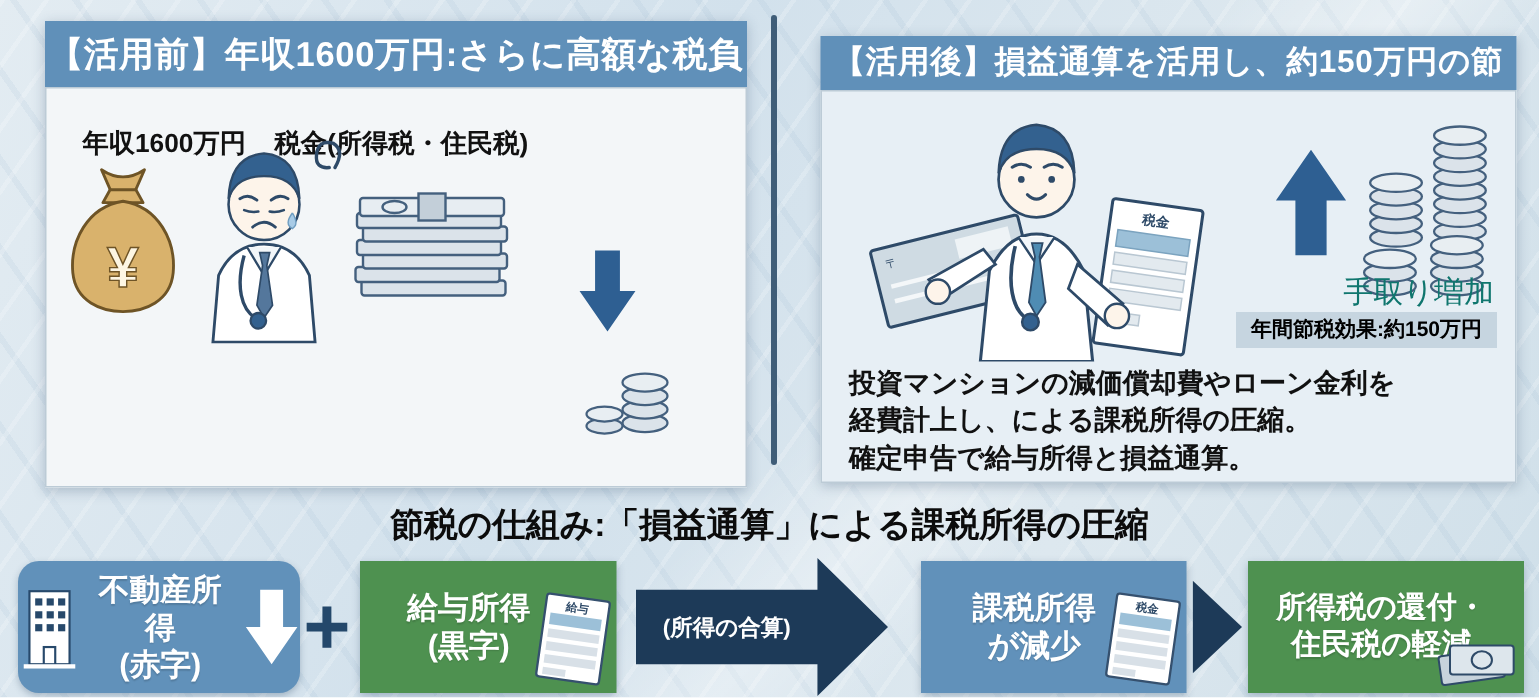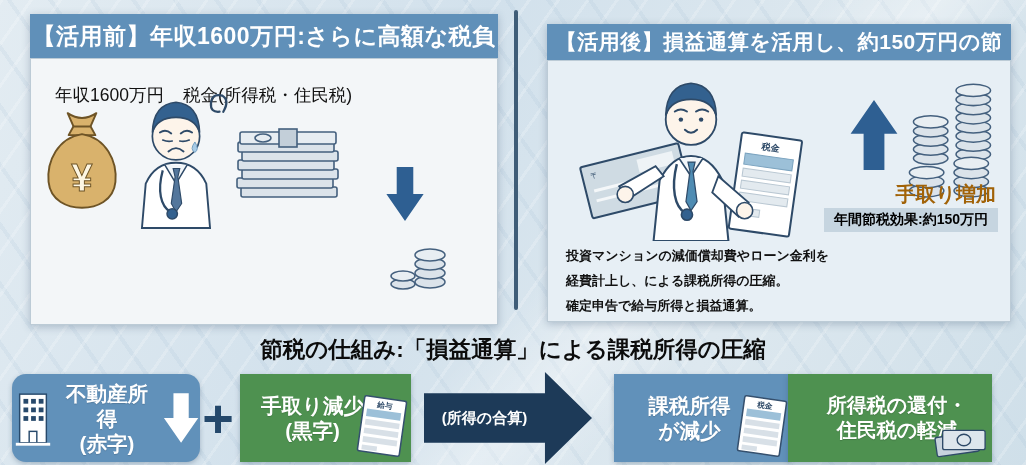--- a/index.html
+++ b/index.html
@@ -16,41 +16,41 @@
   .panel-header{color:#fff;font-weight:bold;text-align:center;letter-spacing:.5px;}
   .panel-card{position:relative;border:1px solid #bccbd6;}
   .panel-left{left:30px;top:14px;width:468px;}
   .panel-left .panel-header{height:44px;line-height:44px;font-size:23px;background:#6090b9;}
   .panel-left .panel-card{height:265px;background:#f3f6f8;}
   .panel-right{left:547px;top:24px;width:464px;}
   .panel-right .panel-header{height:36px;line-height:36px;font-size:21px;background:#6090b9;}
   .panel-right .panel-card{height:260px;background:#e7eff5;}
   .divider{position:absolute;left:514px;top:10px;width:4px;height:300px;background:#3f5d78;border-radius:2px;}
   
-  .lbl{position:absolute;font-weight:normal;font-size:17.5px;color:#111;}
+  .lbl{position:absolute;font-weight:bold;font-size:17.5px;color:#111;}
   .lbl-income{left:24px;top:24px;}
   .lbl-tax{left:152px;top:24px;}
   .svg-abs{position:absolute;}
   .desc{position:absolute;font-weight:bold;color:#111;font-size:19px;line-height:28px;margin:0;}
   .panel-left .desc{left:14px;top:172px;width:420px;}
   .takehome-dec{font-size:21.5px;margin-left:14px;white-space:nowrap;}
   
-  .takehome-inc{position:absolute;right:14px;top:120px;font-weight:bold;font-size:20px;color:#a16207;}
+  .takehome-inc{position:absolute;right:14px;top:120px;font-weight:normal;font-size:20px;color:#0f766e;}
   .highlight-strip{position:absolute;right:12px;top:147px;background:#c6d5e0;color:#000000;
     font-weight:bold;font-size:14px;padding:3px 10px;white-space:nowrap;}
-  .panel-right .desc{left:18px;top:182px;width:430px;font-size:13px;line-height:25px;}
+  .panel-right .desc{left:18px;top:182px;width:430px;font-size:18px;line-height:25px;}
   
   .flow-title{position:absolute;left:0;right:0;top:334px;text-align:center;
     font-weight:bold;font-size:22.5px;color:#0c0c0c;}
   .fbox{position:absolute;top:374px;height:88px;display:flex;align-items:center;justify-content:center;
     box-shadow:0 2px 5px rgba(40,70,100,.3);}
   .fbox .btxt{color:#fff;font-weight:bold;font-size:20.5px;line-height:25px;text-align:center;text-shadow:0 1px 1px rgba(0,0,0,.15);}
   .blue{background:#6191ba;} .green{background:#4e9150;}
   .fbox1{left:12px;width:188px;border-radius:14px;} .fbox2{left:240px;width:171px;}
-  .fbox3{left:614px;width:177px;} .fbox4{left:788px;width:184px;padding-left:20px;}
+  .fbox3{left:614px;width:177px;} .fbox4{left:832px;width:184px;}
   .plus{position:absolute;left:197px;top:374px;width:42px;height:88px;display:flex;align-items:center;
     justify-content:center;color:#24486b;font-size:54px;font-weight:bold;}
   .big-arrow{position:absolute;left:424px;top:372px;width:168px;height:92px;background:#1d3a58;
     clip-path:polygon(0 23%,72% 23%,72% 0,100% 50%,72% 100%,72% 77%,0 77%);}
   .big-arrow .atxt{position:absolute;left:0;top:0;width:72%;height:100%;display:flex;flex-direction:column;
     align-items:center;justify-content:center;color:#fff;font-weight:bold;}
   .atxt .l1{font-size:20.5px;} .atxt .l2{font-size:15px;}
   .tri{position:absolute;left:795px;top:387px;width:33px;height:62px;background:#1d3a58;
     clip-path:polygon(0 0,100% 50%,0 100%);}
   .bldg{margin-right:4px;} .doc-icon{position:absolute;right:6px;bottom:6px;transform:rotate(8deg);}
@@ -233,21 +233,21 @@
     </div>
     <svg width="40" height="58" viewBox="0 0 40 56">
       <path d="M12,2 h16 v26 h10 L20,54 L2,28 h10 Z" fill="#ffffff"></path>
     </svg>
   </div>
 
   <div class="plus">+</div>
 
   <div class="fbox green fbox2">
     <div class="btxt">
-      <span>手取り減少</span><br>
+      <span>給与所得</span><br>
       <span>(黒字)</span>
     </div>
     <svg class="doc-icon" width="46" height="60" viewBox="0 0 48 62">
       <rect x="2" y="2" width="44" height="58" rx="2" fill="#ffffff" stroke="#35506e" stroke-width="1.6"></rect>
       <text x="24" y="12" text-anchor="middle" font-size="8" font-weight="bold" fill="#2e4a68">給与</text>
       <rect x="6" y="15" width="36" height="8" fill="#9cc0d8"></rect>
       <rect x="6" y="26" width="36" height="6" fill="#d8e0e7"></rect>
       <rect x="6" y="35" width="36" height="6" fill="#d8e0e7"></rect>
       <rect x="6" y="44" width="36" height="6" fill="#d8e0e7"></rect>
       <rect x="6" y="53" width="16" height="5" fill="#d8e0e7"></rect>

